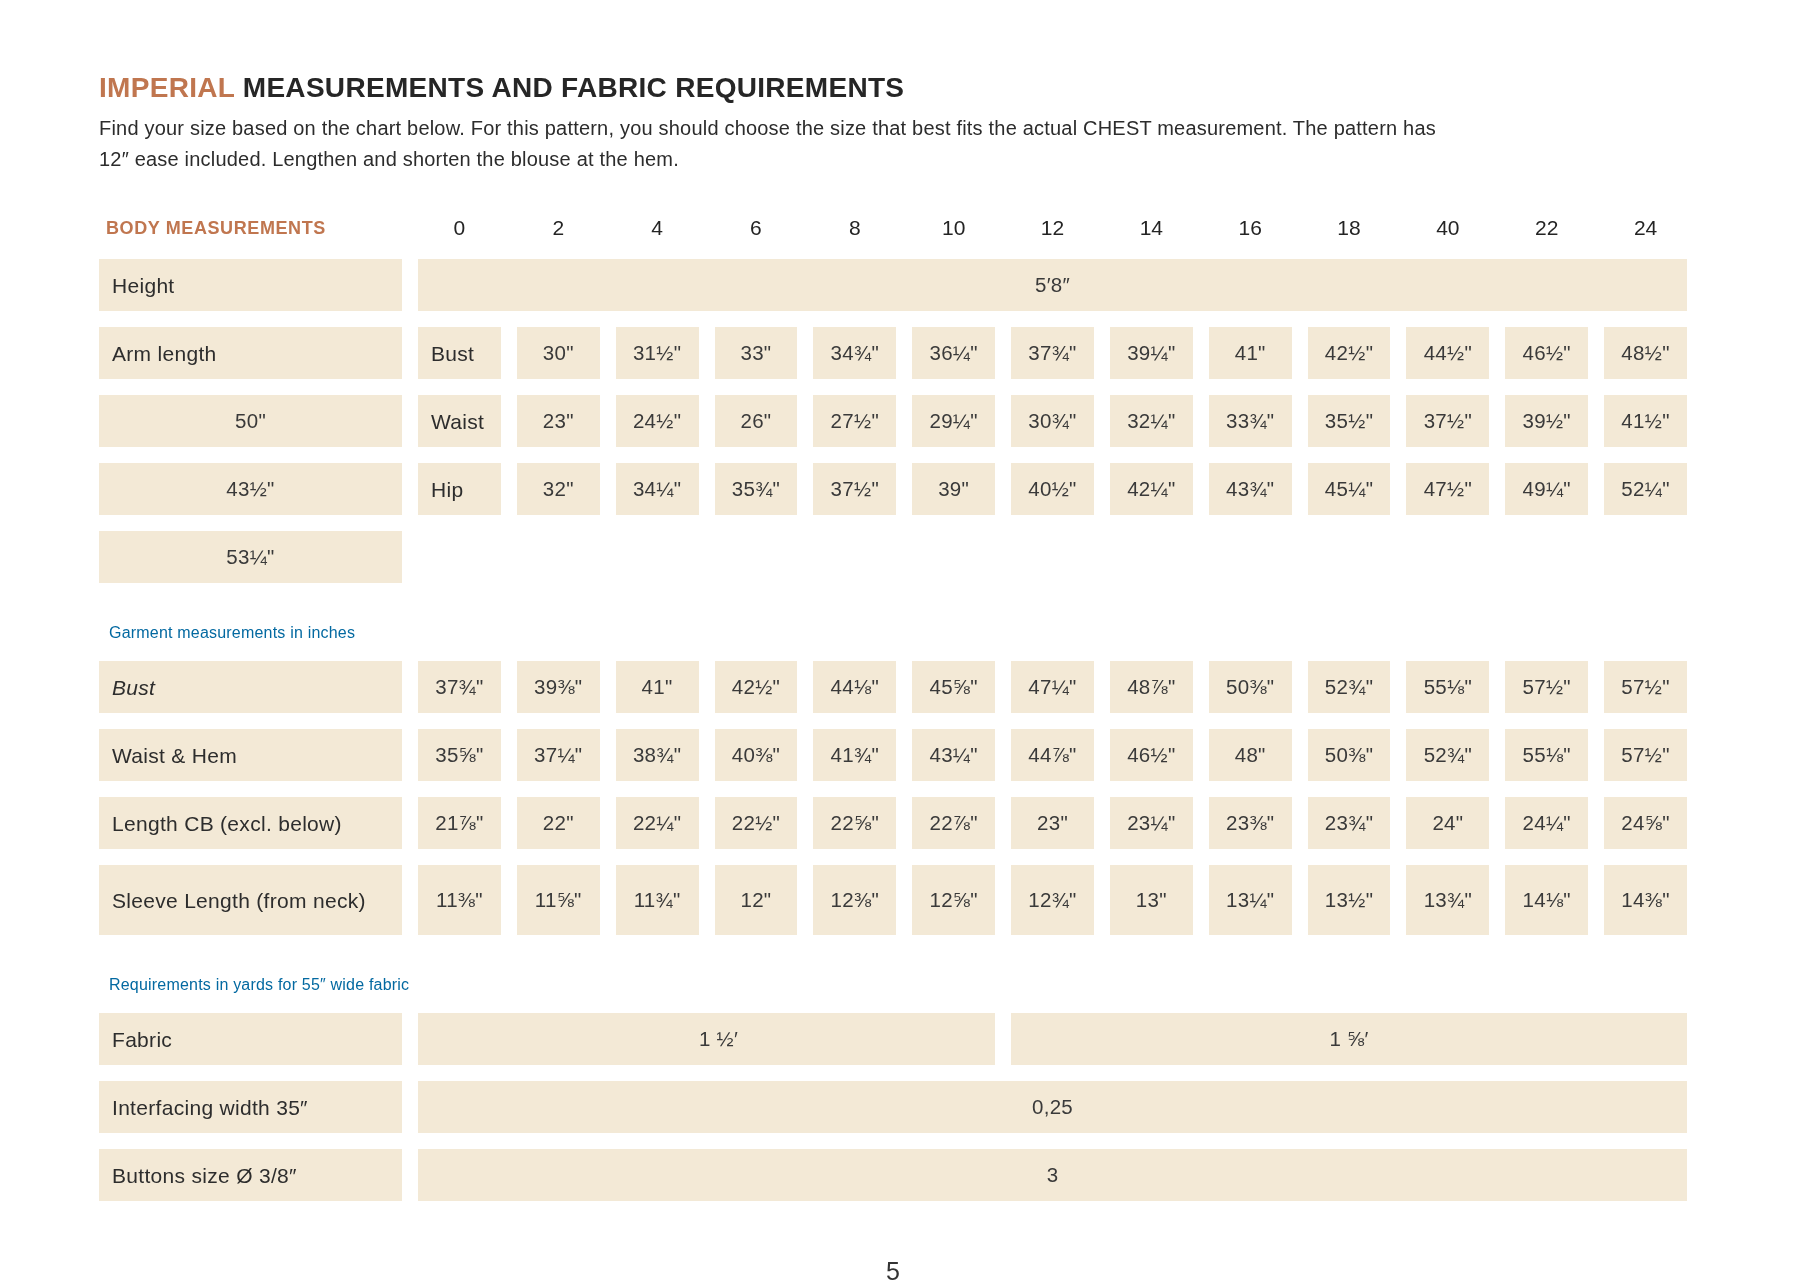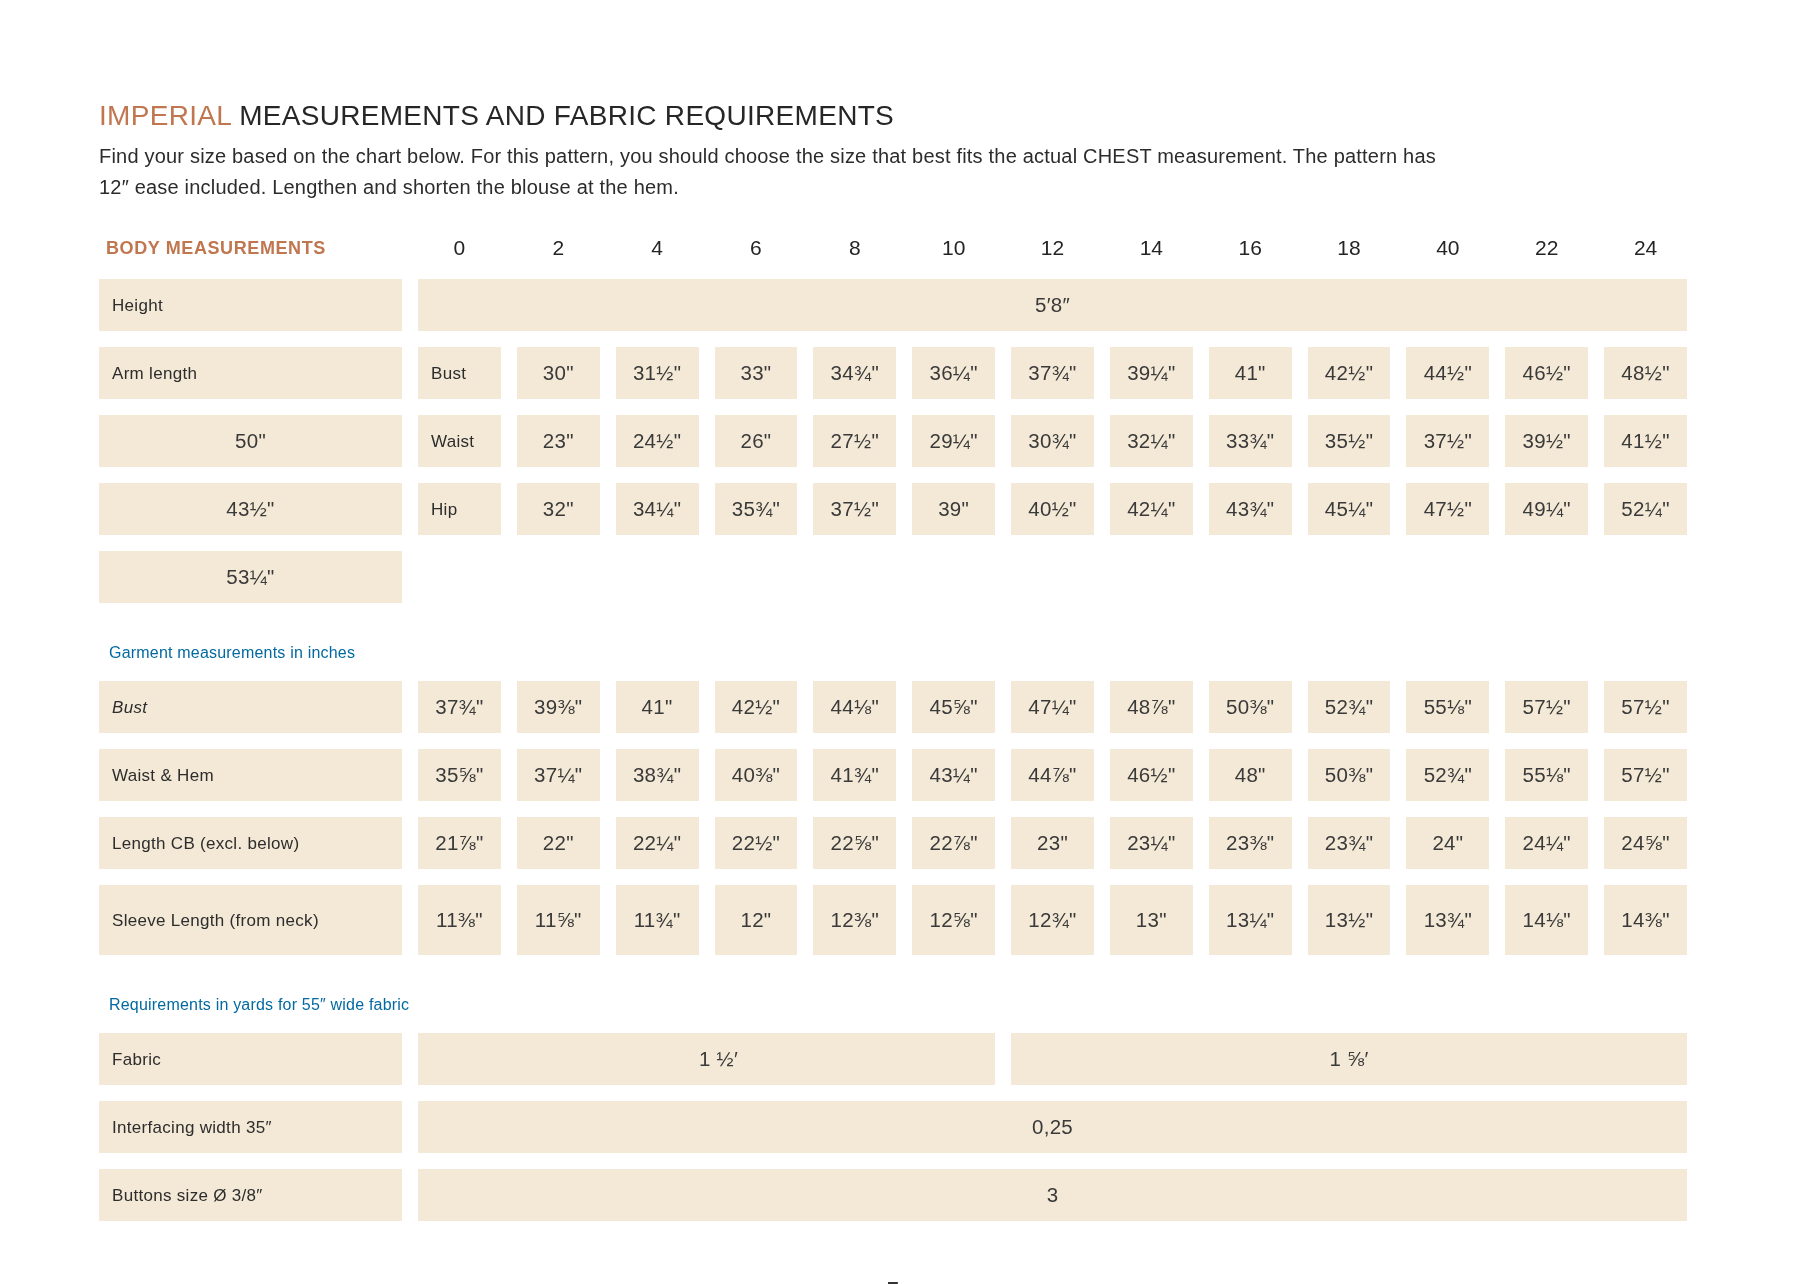--- a/index.html
+++ b/index.html
@@ -10,29 +10,29 @@
   }
   *{margin:0;padding:0;box-sizing:border-box;}
   html,body{background:#ffffff;}
   body{
     width:1800px;height:1284px;position:relative;overflow:hidden;
     font-family:"Liberation Sans","DejaVu Sans",sans-serif;
     color:var(--ink);
   }
   .page{position:absolute;left:99px;top:0;width:1588px;}
   .doc-title{
-    margin-top:100px;font-size:28px;font-weight:400;letter-spacing:.3px;color:#262626;
+    margin-top:72px;font-size:28px;font-weight:700;letter-spacing:.3px;color:#262626;
   }
   .doc-title .accent{color:var(--accent);}
   .intro{
     margin-top:9px;width:1345px;font-size:20px;line-height:31px;
     letter-spacing:.2px;color:#2c2c2c;
   }
   .grid{
-    margin-top:30px;display:grid;
+    margin-top:38px;display:grid;
     grid-template-columns:303px repeat(13,1fr);
     column-gap:5px;row-gap:7px;
     align-items:stretch;
     gap:16px;
   }
   .hdr{
     background:none;min-height:30px;display:flex;align-items:center;justify-content:center;
     font-size:21px;font-weight:500;color:#242424;
   }
   .hdr.corner{
@@ -40,21 +40,21 @@
     color:var(--accent);font-size:18px;font-weight:600;letter-spacing:.6px;
   }
   .cell{
     background:var(--cell-bg);min-height:52px;
     display:flex;align-items:center;justify-content:center;
     font-size:20.5px;letter-spacing:.3px;color:var(--cell-ink);
     text-align:center;
   }
   .cell.label{
     justify-content:flex-start;padding-left:13px;padding-right:12px;
-    font-size:17px;line-height:25px;color:#2d2d2d;text-align:left;
+    font-size:21px;line-height:25px;color:#2d2d2d;text-align:left;
   }
   .cell.italic{font-style:italic;}
   .cell.tall{min-height:70px;}
   .section{
     grid-column:1 / -1;background:none;min-height:46px;
     display:flex;align-items:flex-end;
     padding:16px 0 3px 10px;
     font-size:16px;color:#0369a1;letter-spacing:.2px;
   }
   .page-number{

